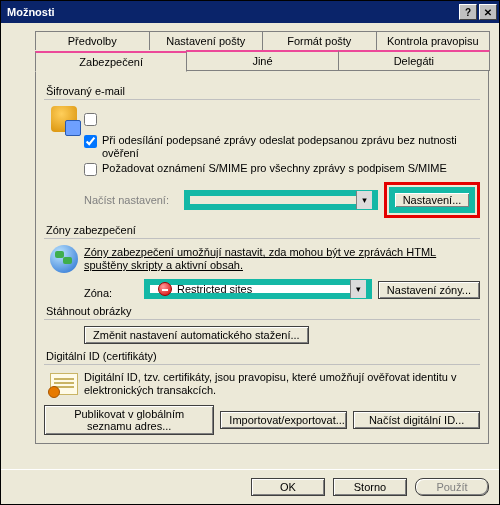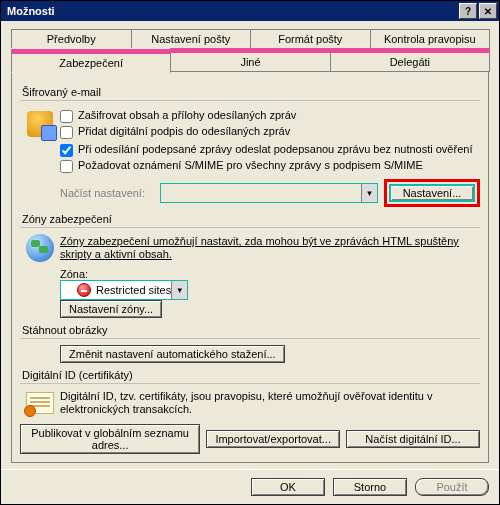--- a/index.html
+++ b/index.html
@@ -42,34 +42,34 @@
     display:flex;align-items:center;justify-content:center;
     color:#000;
     font-weight:bold;
   }
   .client {
     flex: 1;
     padding: 8px 10px 6px 10px;
     display:flex;
     flex-direction:column;
   }
-  .tabstrip { position:relative; }
+  .tabstrip { position:relative;margin-left:24px; }
   .tabrow { display:flex; }
   .tab {
     flex:1;
     text-align:center;
     border:1px solid #808080;
     border-bottom:none;
     background:#ece9d8;
     padding:3px 2px;
     margin-right:-1px;
     font-size:11px;
     position:relative;
   }
-  .tabrow.row2 .tab { border-top:5px solid #ec4899; }
+  .tabrow.row2 .tab { border-top:2px solid #ec4899; }
   .tab.active {
     background:#ece9d8;
     border-bottom:1px solid #ece9d8;
     z-index:2;
     top:1px;
   }
   .panel {
     border:1px solid #808080;
     border-top:1px solid #808080;
     margin-top:-1px;
@@ -92,28 +92,28 @@
   .btn {
     background:#ece9d8;
     border:1px solid #404040;
     box-shadow: inset 1px 1px #fff, inset -1px -1px #808080;
     padding:2px 8px;
     font-family:Tahoma,sans-serif;
     font-size:11px;
     min-width:70px;
     text-align:center;
   }
-  .btn.default { border:2px solid #14b8a6; padding:1px 7px;}
+  .btn.default { border:6px solid #14b8a6; padding:1px 7px;}
   .btn.disabled-btn { color:#808080;border-radius:8px; }
   .combo {
-    border:1px solid #14b8a6;
+    border:6px solid #14b8a6;
     background:#fff;
     height:20px;
     display:flex;align-items:center;
-    padding-left:16px;
+    padding-left:8px;
     font-size:11px;
   }
   .combo .arrow{
     margin-left:auto;
     width:16px;height:18px;
     background:#dcdcdc;
     border-left:1px solid #808080;
     display:flex;align-items:center;justify-content:center;
   }
   .combo .arrow::after{content:"▾";font-size:9px;color:#000;}
@@ -171,25 +171,20 @@
 
         <div class="section-title">Šifrovaný e-mail</div>
         <div class="hr"></div>
         <div class="row">
           <div class="iconcol">
               <div class="ic-shield"></div>
             </div>
           <div class="flex1">
             <div class="chk">
                 <input type="checkbox" style="">
-                <label>Zašifrovat obsah a přílohy odesílaných zpráv</label>
-              </div>
-            <div class="chk">
-                <input type="checkbox" style="">
-                <label>Přidat digitální podpis do odesílaných zpráv</label>
               </div>
           </div>
         </div>
         <div style="padding-left:40px;">
           <div class="chk">
               <input type="checkbox" checked="" style="">
               <label>Při odesílání podepsané zprávy odeslat podepsanou zprávu bez nutnosti ověření</label>
             </div>
           <div class="chk">
               <input type="checkbox" style="">
@@ -209,21 +204,21 @@
         </div>
 
         <div class="section-title">Zóny zabezpečení</div>
         <div class="hr"></div>
         <div class="row">
           <div class="iconcol">
               <div class="ic-globe"></div>
             </div>
           <div class="flex1" style="line-height:13px;text-decoration:underline;">Zóny zabezpečení umožňují nastavit, zda mohou být ve zprávách HTML spuštěny skripty a aktivní obsah.</div>
         </div>
-        <div class="row" style="padding-left:40px; margin-top:6px; align-items:flex-start;flex-direction:column;">
+        <div class="row" style="padding-left:40px; margin-top:6px; align-items:flex-end;">
           <span style="width:60px;">Zóna:</span>
           <div class="combo flex1">
             <span class="ic-red"></span>
             <span>Restricted sites</span>
             <span class="arrow"></span>
           </div>
           <span style="width:6px;"></span>
           <button class="btn" style="min-width:100px;">Nastavení zóny...</button>
         </div>
 

